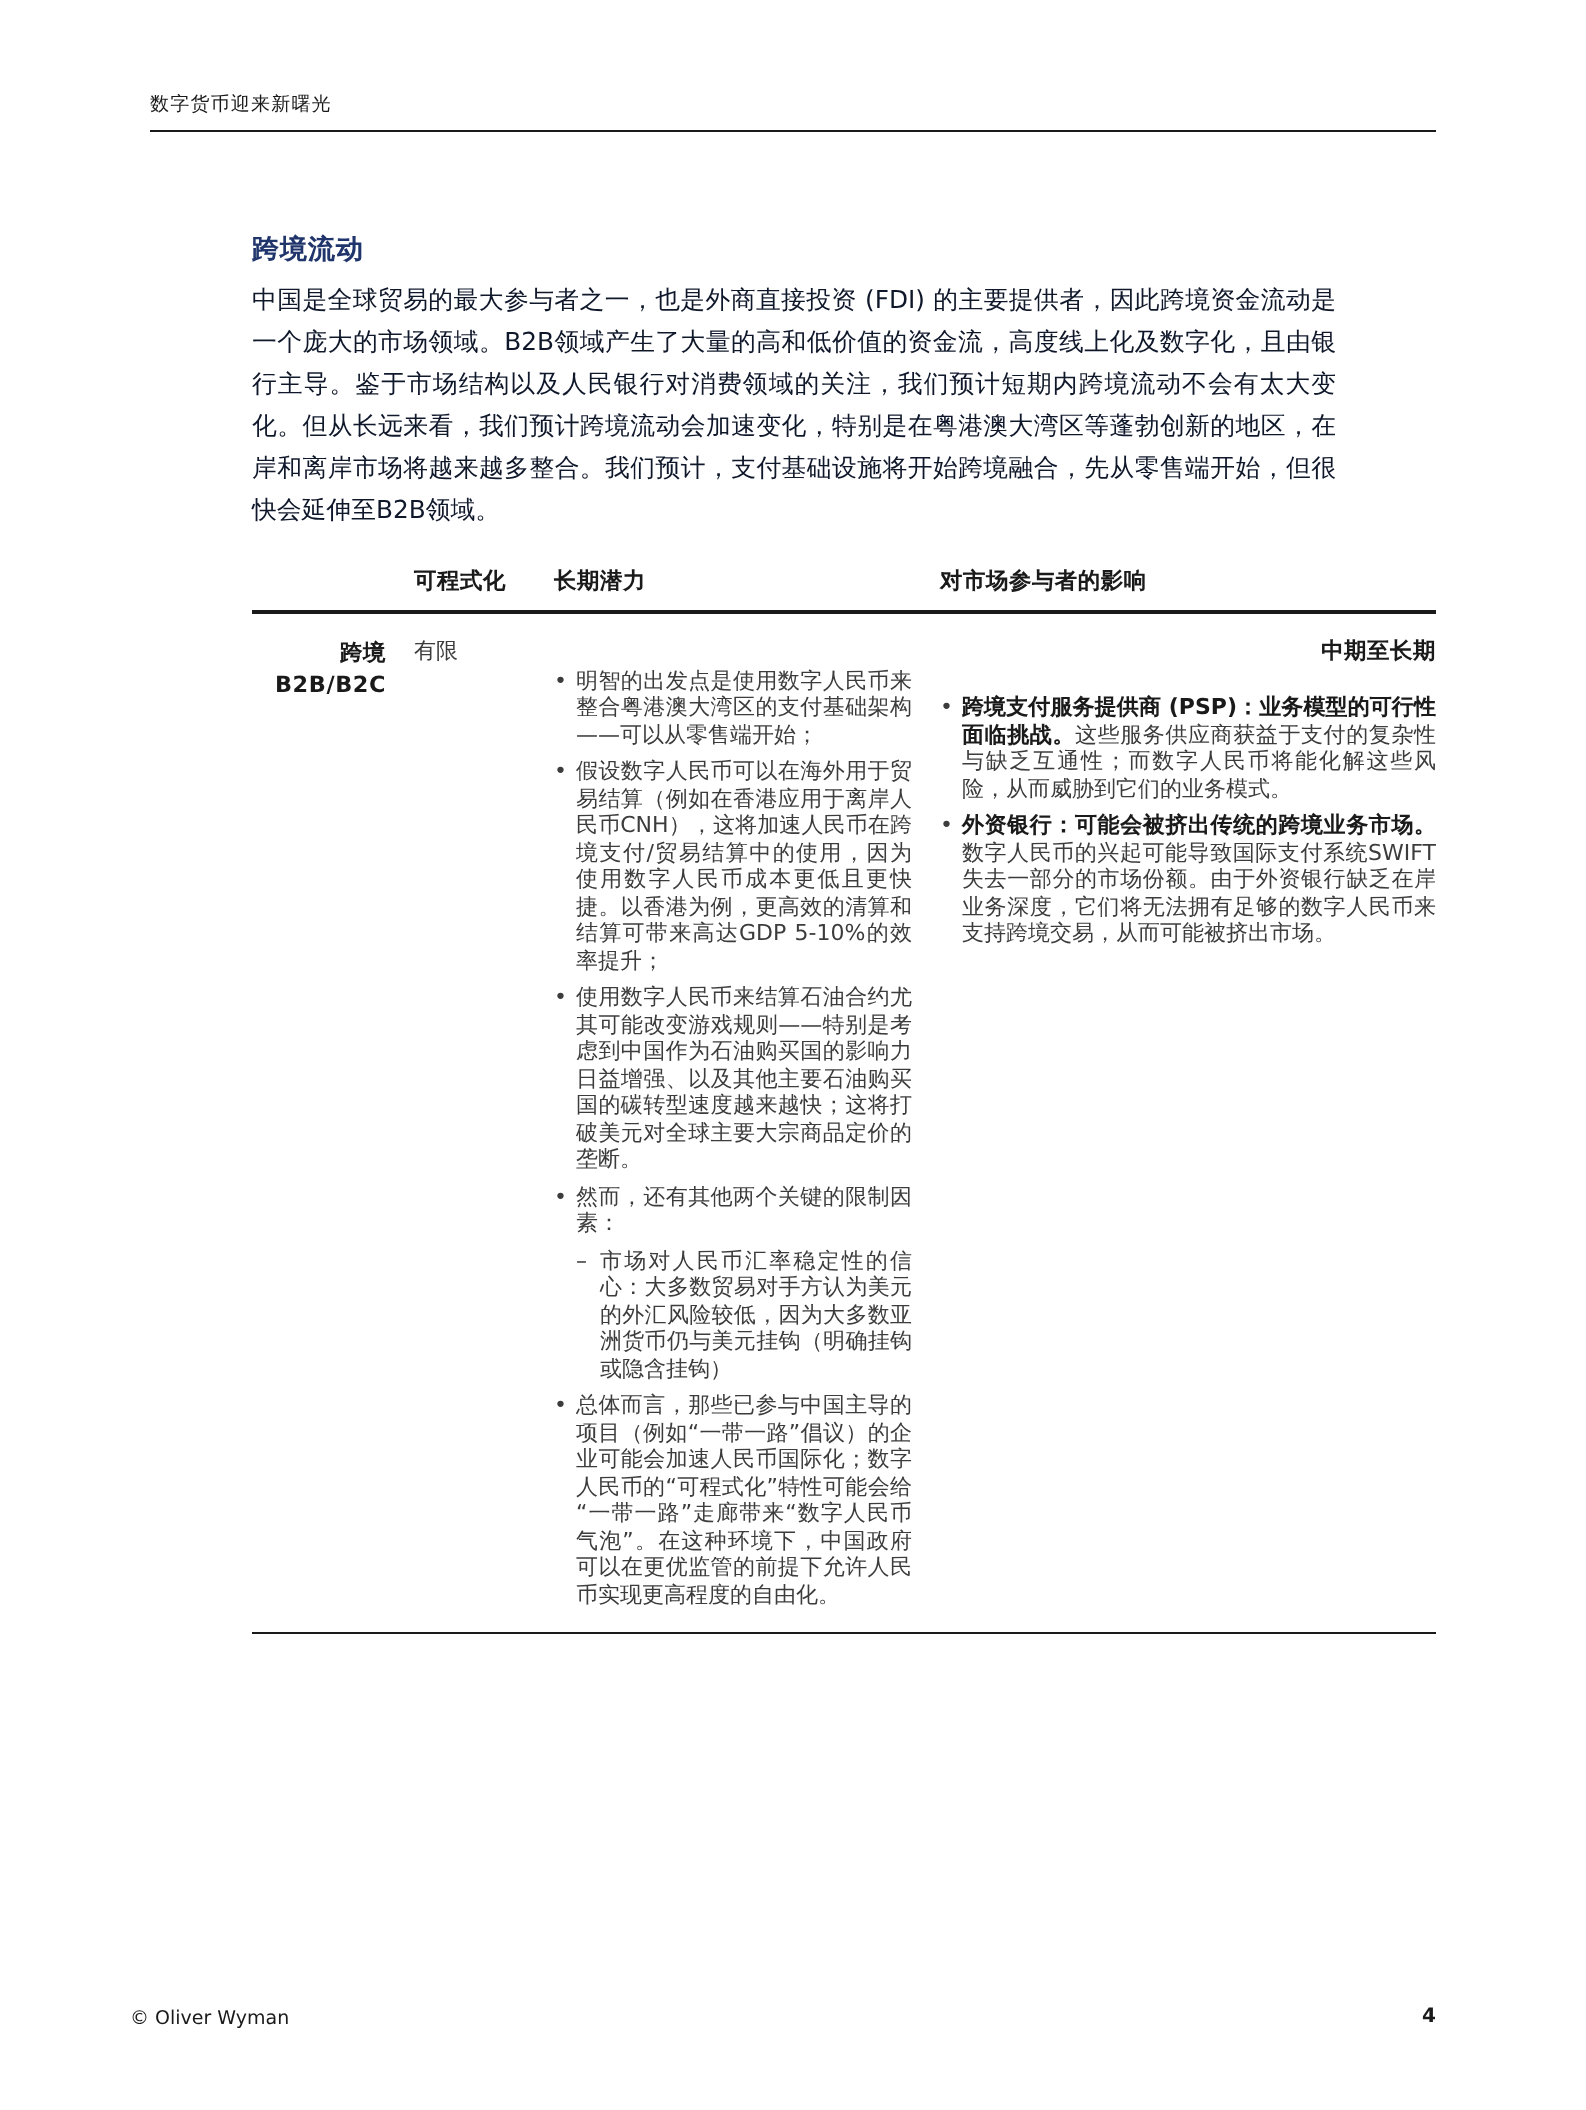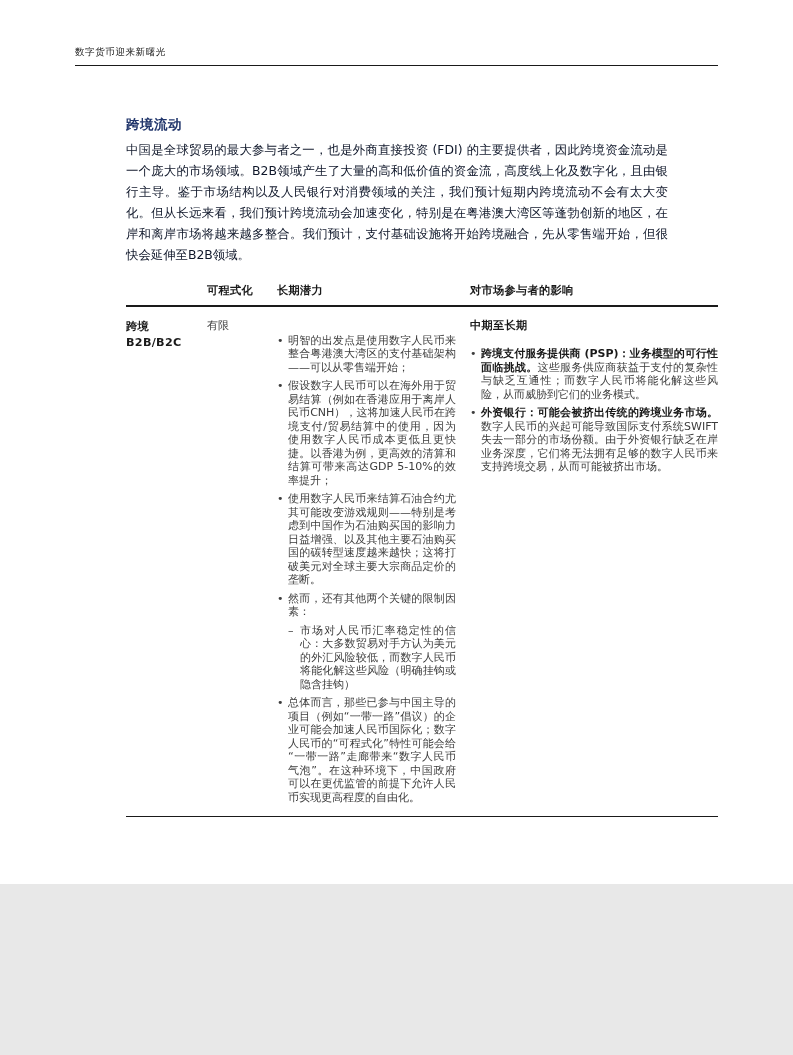--- a/index.html
+++ b/index.html
@@ -3,21 +3,21 @@
 <meta charset="utf-8">
 <style>
   html,body{margin:0;padding:0;}
   body{
     width:793px;height:1055px;
     background:#e8e8e8;
     font-family:"DejaVu Sans","Liberation Sans",sans-serif;
   }
   .page{
     position:relative;
-    width:793px;height:884px;
+    width:793px;height:1055px;
     background:#ffffff;
     overflow:hidden;
     text-decoration:underline;
   }
   
   .running-header{
     position:absolute;left:75px;top:46px;
     font-size:9.5px;letter-spacing:.6px;
     color:#1a1a1a;
   }
@@ -51,21 +51,21 @@
     padding-bottom:7px;
   }
   .th{
     font-size:11.2px;font-weight:700;color:#1a1a1a;
     letter-spacing:.3px;
   }
   .trow{padding-top:12px;padding-bottom:12px;}
   .cell{padding-right:14px;}
   .row-label{
     font-size:11.2px;font-weight:700;color:#1a1a1a;
-    line-height:16px;letter-spacing:.3px;
+    line-height:16px;letter-spacing:.3px;text-align:right;
   }
   .impact-cell{color:#3c3c3c;}
   ul.bullets,ul.subbullets{list-style:none;margin:0;padding:0;}
   ul.bullets > li{
     position:relative;padding-left:11px;margin-top:5px;
     text-align:justify;
   }
   ul.bullets > li:first-child{margin-top:15px;}
   ul.bullets > li::before{
     content:"\2022";position:absolute;left:0;top:0;
@@ -75,21 +75,21 @@
   ul.subbullets > li{
     position:relative;padding-left:12px;margin-top:5px;
     text-align:justify;
   }
   ul.subbullets > li::before{
     content:"\2013";position:absolute;left:0;top:0;
     color:#3c3c3c;
   }
   .mi-heading{
     font-size:11.2px;font-weight:700;color:#1a1a1a;
-    margin:0 0 6px 0;letter-spacing:.3px;
+    margin:0 0 6px 0;letter-spacing:.3px;text-align:right;
   }
   .lead{font-weight:700;color:#1a1a1a;}
   
   .footer-left{
     position:absolute;left:65px;top:1004px;
     font-size:9.5px;color:#1a1a1a;
   }
   .footer-page{
     position:absolute;right:75px;top:1003px;
     font-size:10px;font-weight:700;color:#1a1a1a;
@@ -125,21 +125,21 @@
       <div class="cell impact-cell">有限</div>
 
       <div class="cell">
         <ul class="bullets">
           <li>明智的出发点是使用数字人民币来整合粤港澳大湾区的支付基础架构——可以从零售端开始；</li>
           <li>假设数字人民币可以在海外用于贸易结算（例如在香港应用于离岸人民币CNH），这将加速人民币在跨境支付/贸易结算中的使用，因为使用数字人民币成本更低且更快捷。以香港为例，更高效的清算和结算可带来高达GDP 5-10%的效率提升；</li>
           <li>使用数字人民币来结算石油合约尤其可能改变游戏规则——特别是考虑到中国作为石油购买国的影响力日益增强、以及其他主要石油购买国的碳转型速度越来越快；这将打破美元对全球主要大宗商品定价的垄断。</li>
           <li>
             <span>然而，还有其他两个关键的限制因素：</span>
             <ul class="subbullets">
-              <li>市场对人民币汇率稳定性的信心：大多数贸易对手方认为美元的外汇风险较低，而数字人民币将能化解这些风险（明确挂钩或隐含挂钩）</li>
+              <li>市场对人民币汇率稳定性的信心：大多数贸易对手方认为美元的外汇风险较低，因为大多数亚洲货币仍与美元挂钩（明确挂钩或隐含挂钩）</li>
             </ul>
           </li>
           <li>总体而言，那些已参与中国主导的项目（例如“一带一路”倡议）的企业可能会加速人民币国际化；数字人民币的“可程式化”特性可能会给“一带一路”走廊带来“数字人民币气泡”。在这种环境下，中国政府可以在更优监管的前提下允许人民币实现更高程度的自由化。</li>
         </ul>
       </div>
 
       <div class="cell" style="padding-right:0;">
         <p class="mi-heading">中期至长期</p>
         <ul class="bullets">
           <li><span class="lead">跨境支付服务提供商 (PSP)：业务模型的可行性面临挑战。</span><span>这些服务供应商获益于支付的复杂性与缺乏互通性；而数字人民币将能化解这些风险，从而威胁到它们的业务模式。</span></li>

